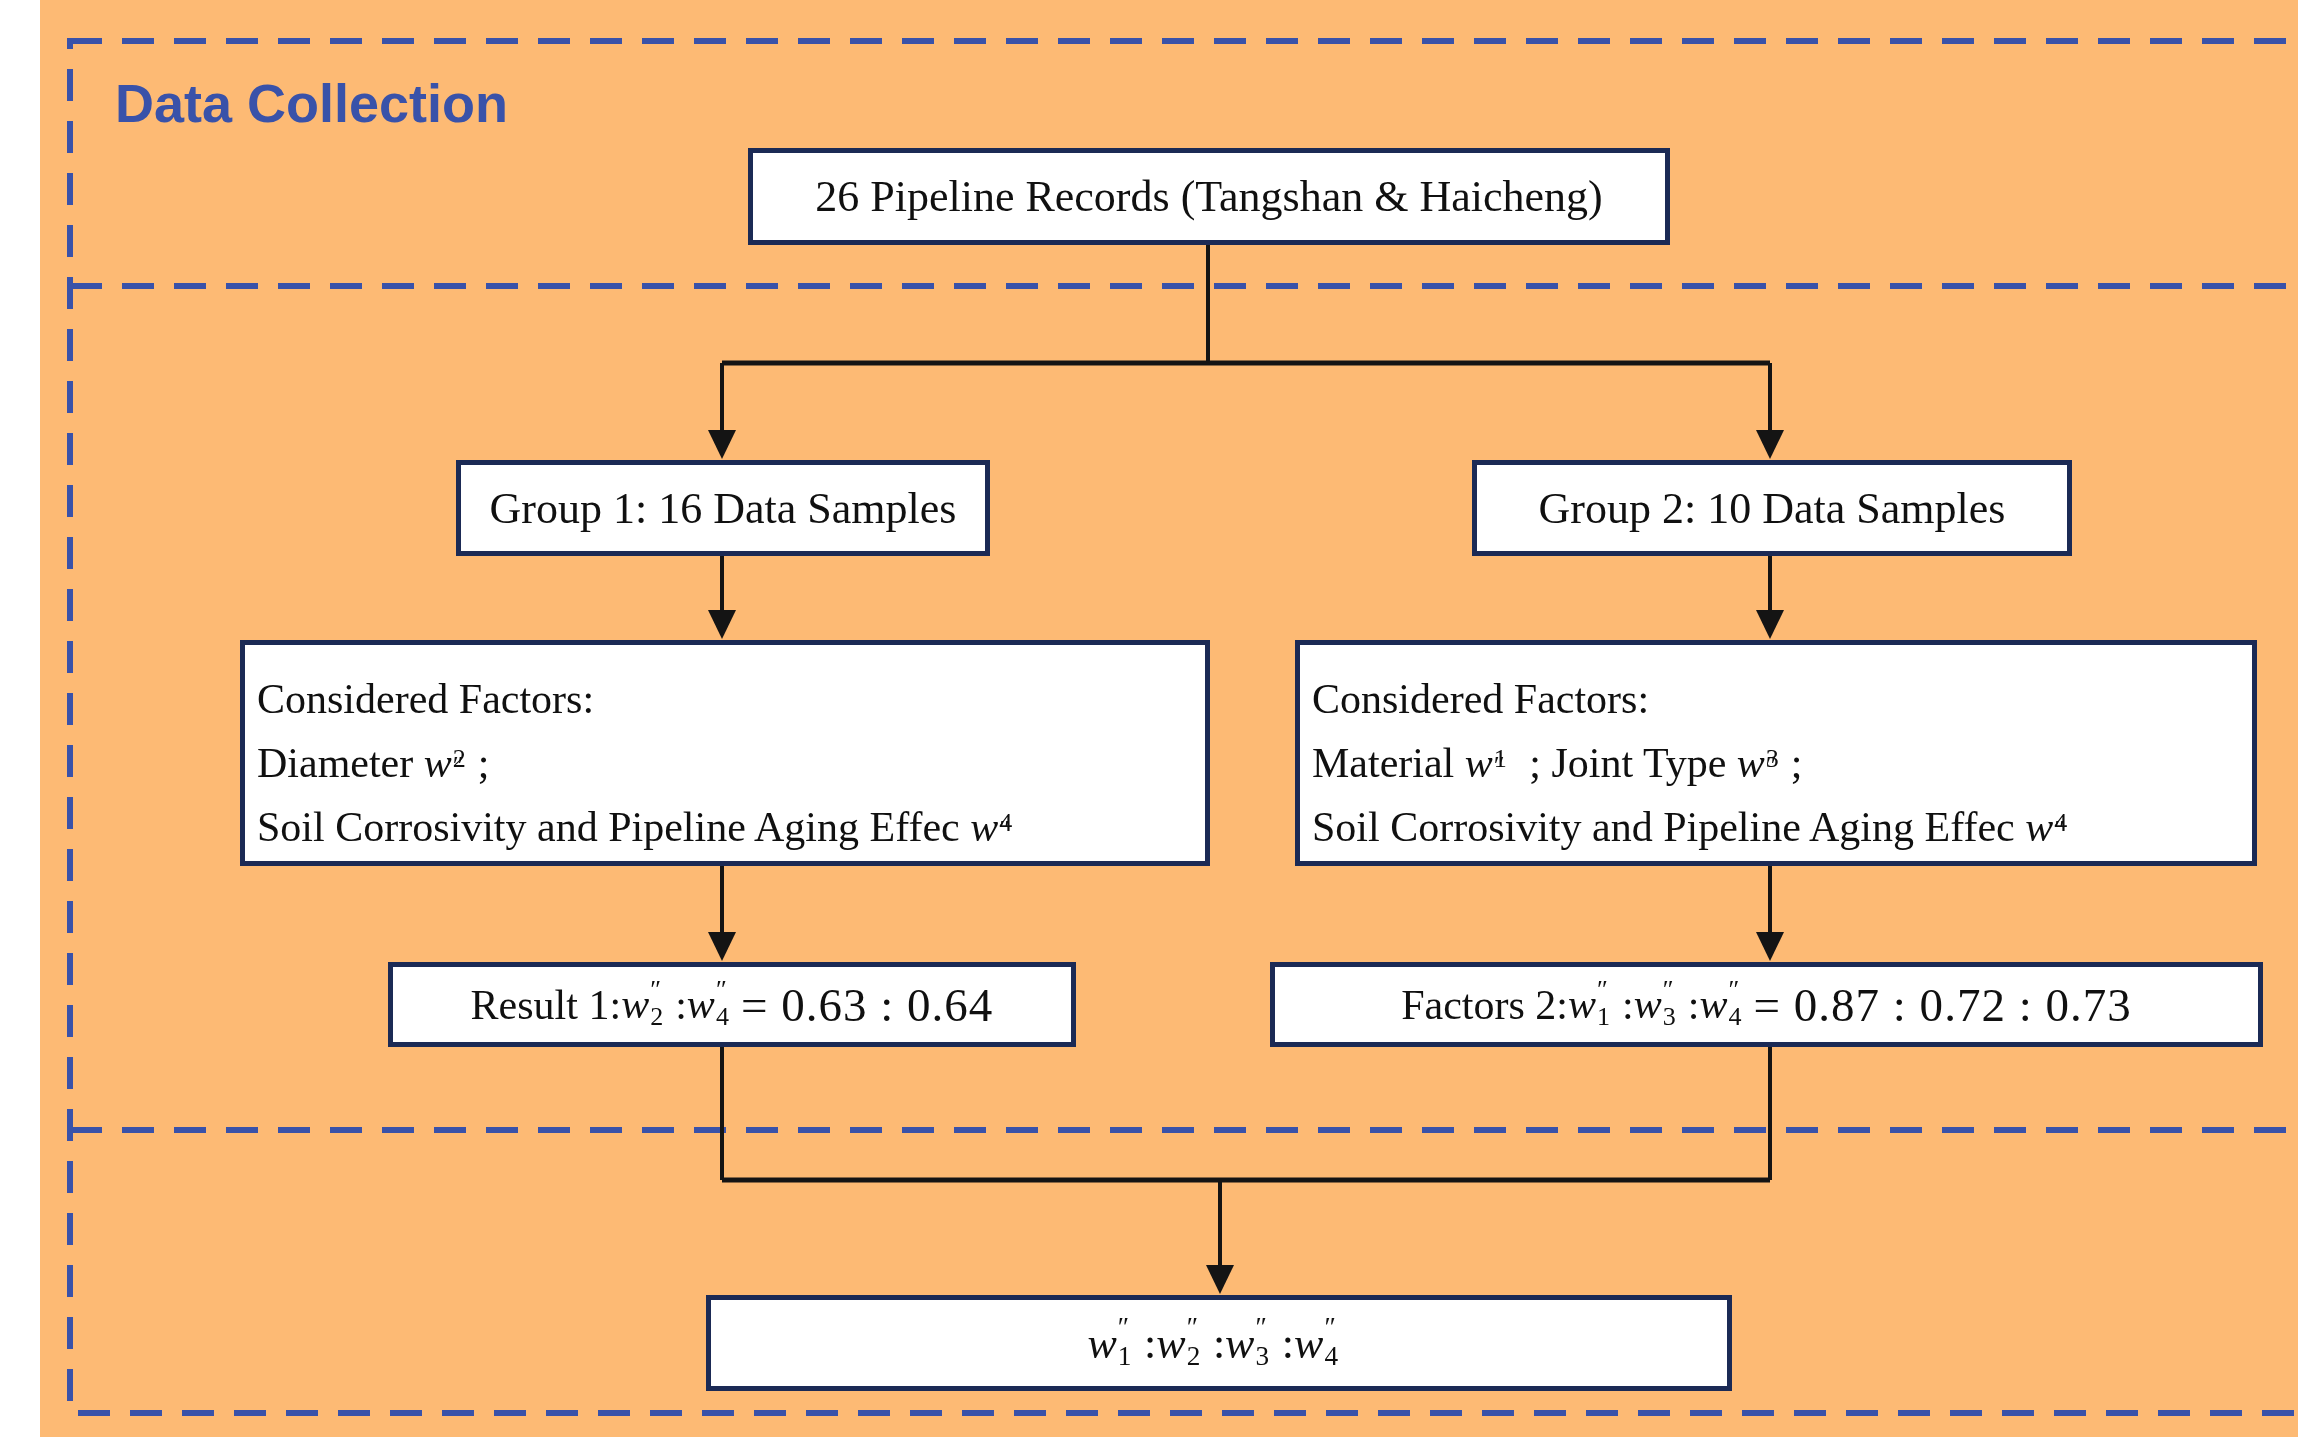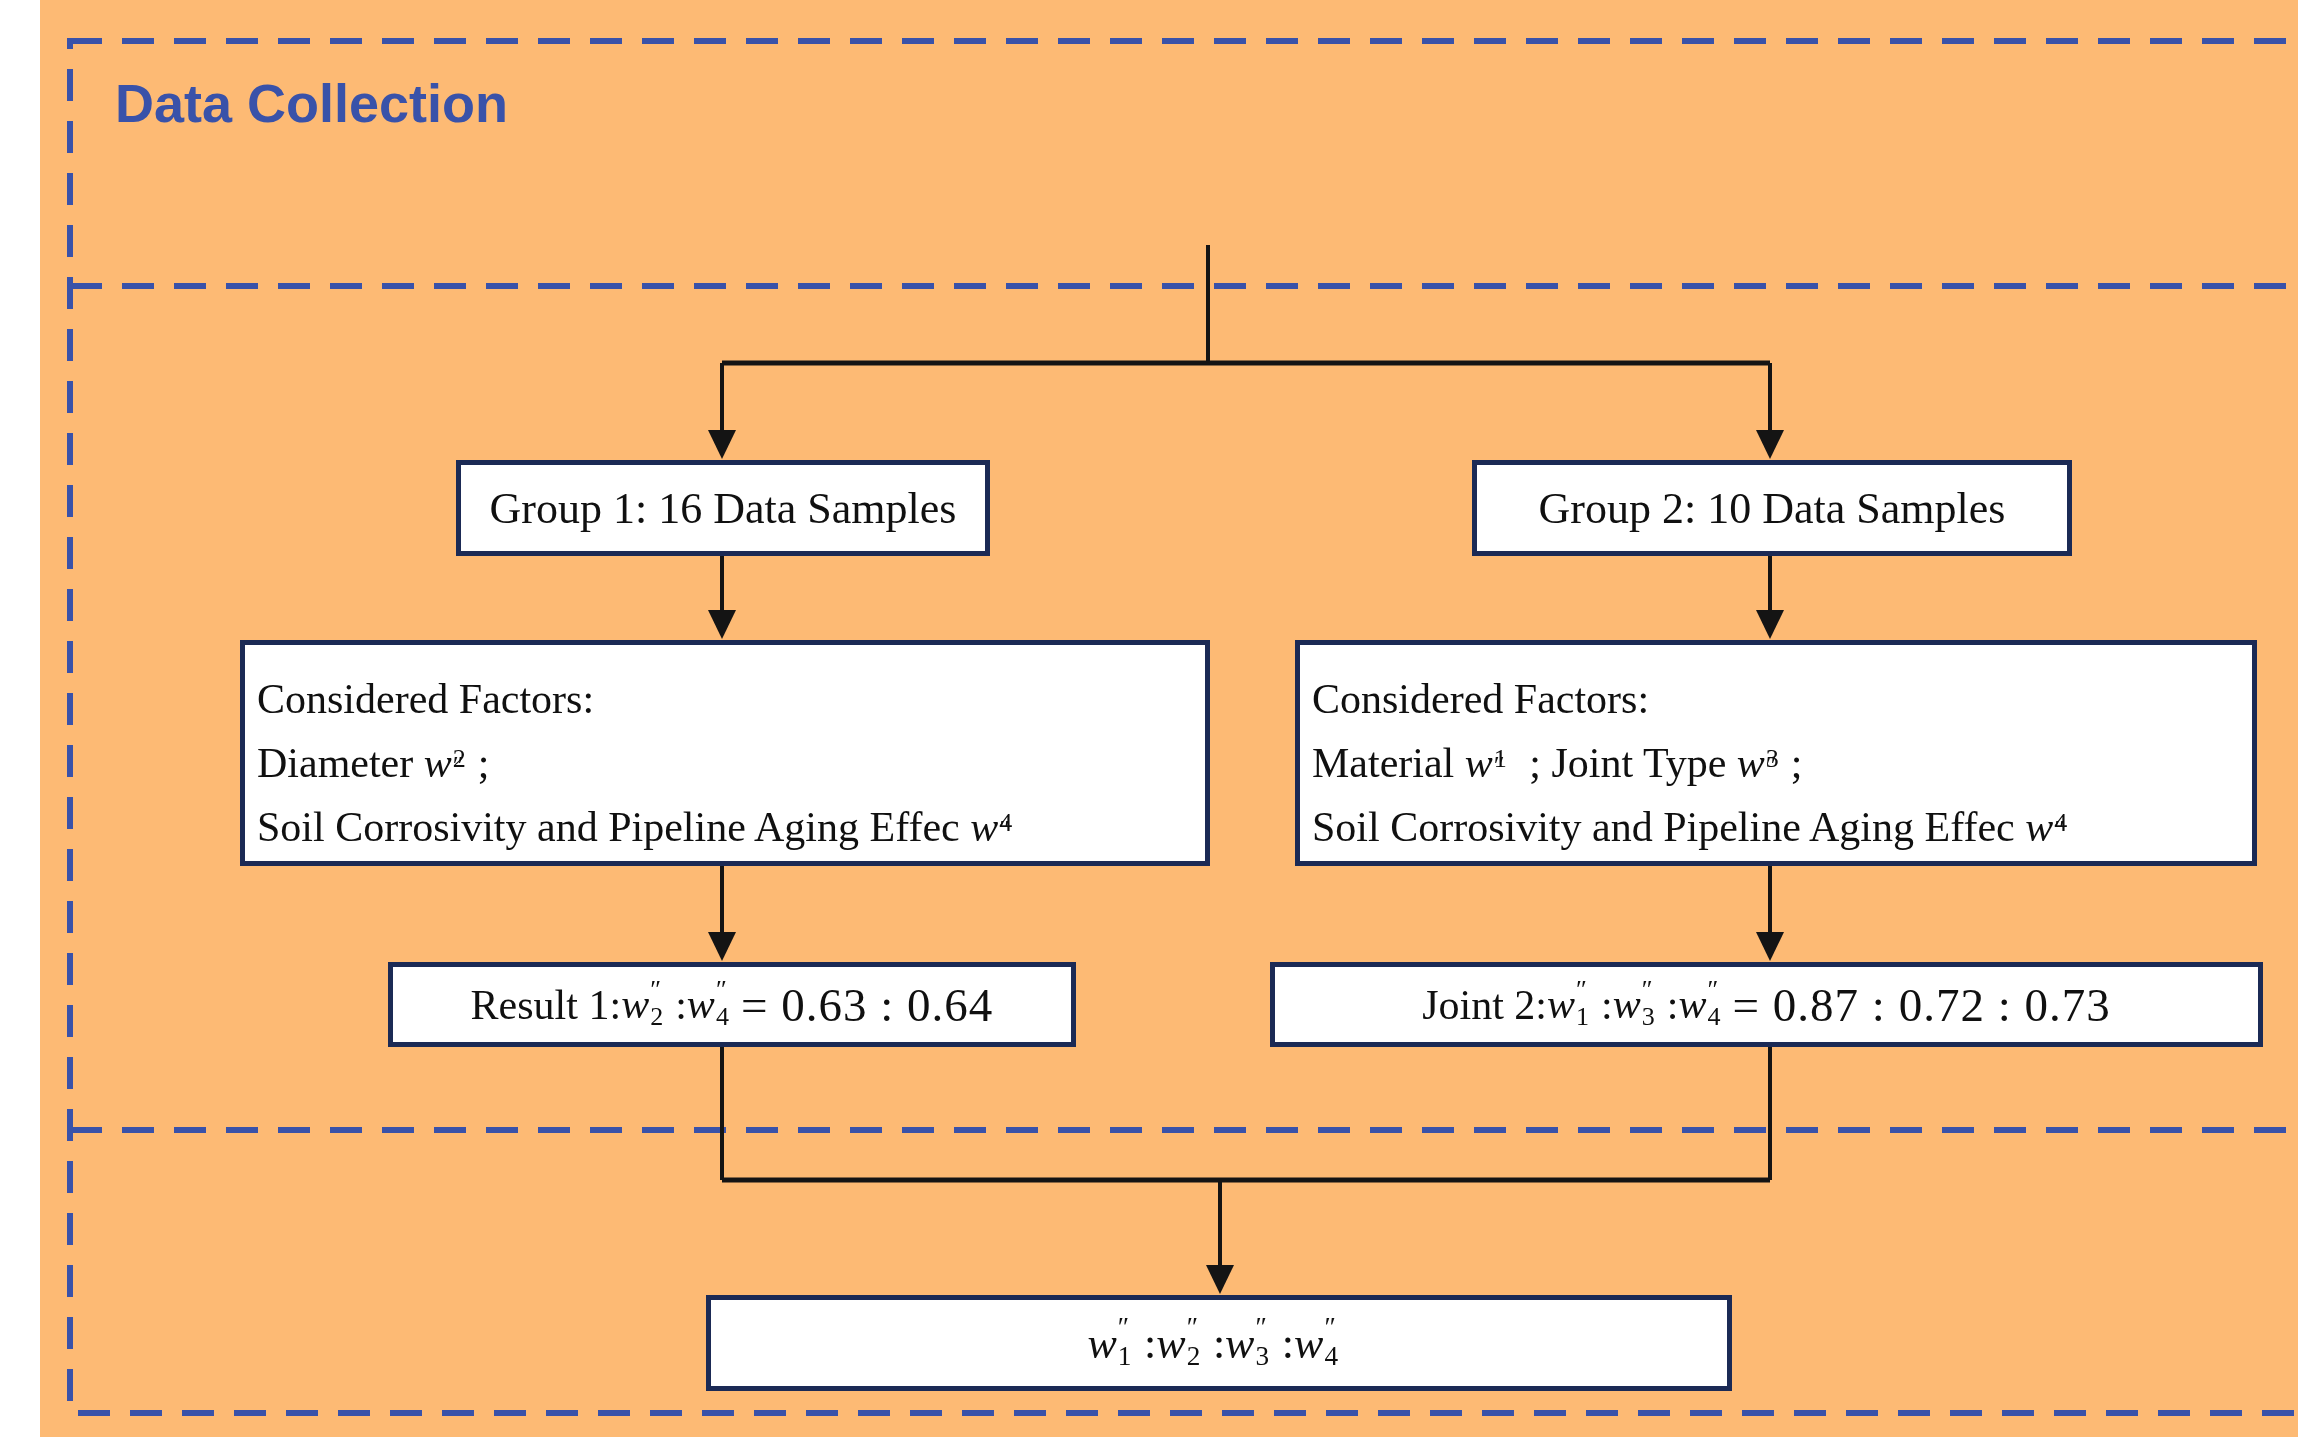--- a/index.html
+++ b/index.html
@@ -87,20 +87,21 @@
 
     <line class="conn" x1="682" y1="1047" x2="682" y2="1180"></line>
     <line class="conn" x1="1730" y1="1047" x2="1730" y2="1180"></line>
     <line class="conn bar" x1="682" y1="1180" x2="1730" y2="1180"></line>
     <line class="conn" x1="1180" y1="1180" x2="1180" y2="1281"></line>
     <polygon class="head" points="1180,1294 1166,1265 1194,1265"></polygon>
   </svg>
 
   <div class="sec-label" style="left:75px;top:72px;">Data Collection</div>
 
+  <div class="node" style="left:708px;top:148px;width:922px;height:97px;">26 Pipeline Records (Tangshan &amp; Haicheng)</div>
 
   <div class="node" style="left:416px;top:460px;width:534px;height:96px;">Group 1: 16 Data Samples</div>
 
   <div class="node" style="left:1432px;top:460px;width:600px;height:96px;">Group 2: 10 Data Samples</div>
 
   <div class="node factors" style="left:200px;top:640px;width:970px;height:226px;">
     <div><span>Considered Factors:</span></div>
     <div><span>Diameter </span><span class="wvar"><em class="wch">w</em><span class="stk"><span class="pp">″</span><span class="sb">2</span></span></span><span>;</span></div>
     <div><span>Soil Corrosivity and Pipeline Aging Effec </span><span class="wvar"><em class="wch">w</em><span class="stk"><span class="pp">″</span><span class="sb">4</span></span></span></div>
   </div>
@@ -114,21 +115,21 @@
   <div class="node result" style="left:348px;top:962px;width:688px;height:85px;">
       <span>Result 1: </span>
       <span class="wvar"><em class="wch">w</em><span class="stk"><span class="pp">″</span><span class="sb">2</span></span></span>
       <span> : </span>
       <span class="wvar"><em class="wch">w</em><span class="stk"><span class="pp">″</span><span class="sb">4</span></span></span>
       <span> </span>
       <span class="eq">= 0.63 : 0.64</span>
     </div>
 
   <div class="node result" style="left:1230px;top:962px;width:993px;height:85px;">
-      <span>Joint 2: </span>
+      <span>Factors 2: </span>
       <span class="wvar"><em class="wch">w</em><span class="stk"><span class="pp">″</span><span class="sb">1</span></span></span>
       <span> : </span>
       <span class="wvar"><em class="wch">w</em><span class="stk"><span class="pp">″</span><span class="sb">3</span></span></span>
       <span> : </span>
       <span class="wvar"><em class="wch">w</em><span class="stk"><span class="pp">″</span><span class="sb">4</span></span></span>
       <span> </span>
       <span class="eq">= 0.87 : 0.72 : 0.73</span>
     </div>
 
   <div class="node final" style="left:666px;top:1295px;width:1026px;height:96px;">

